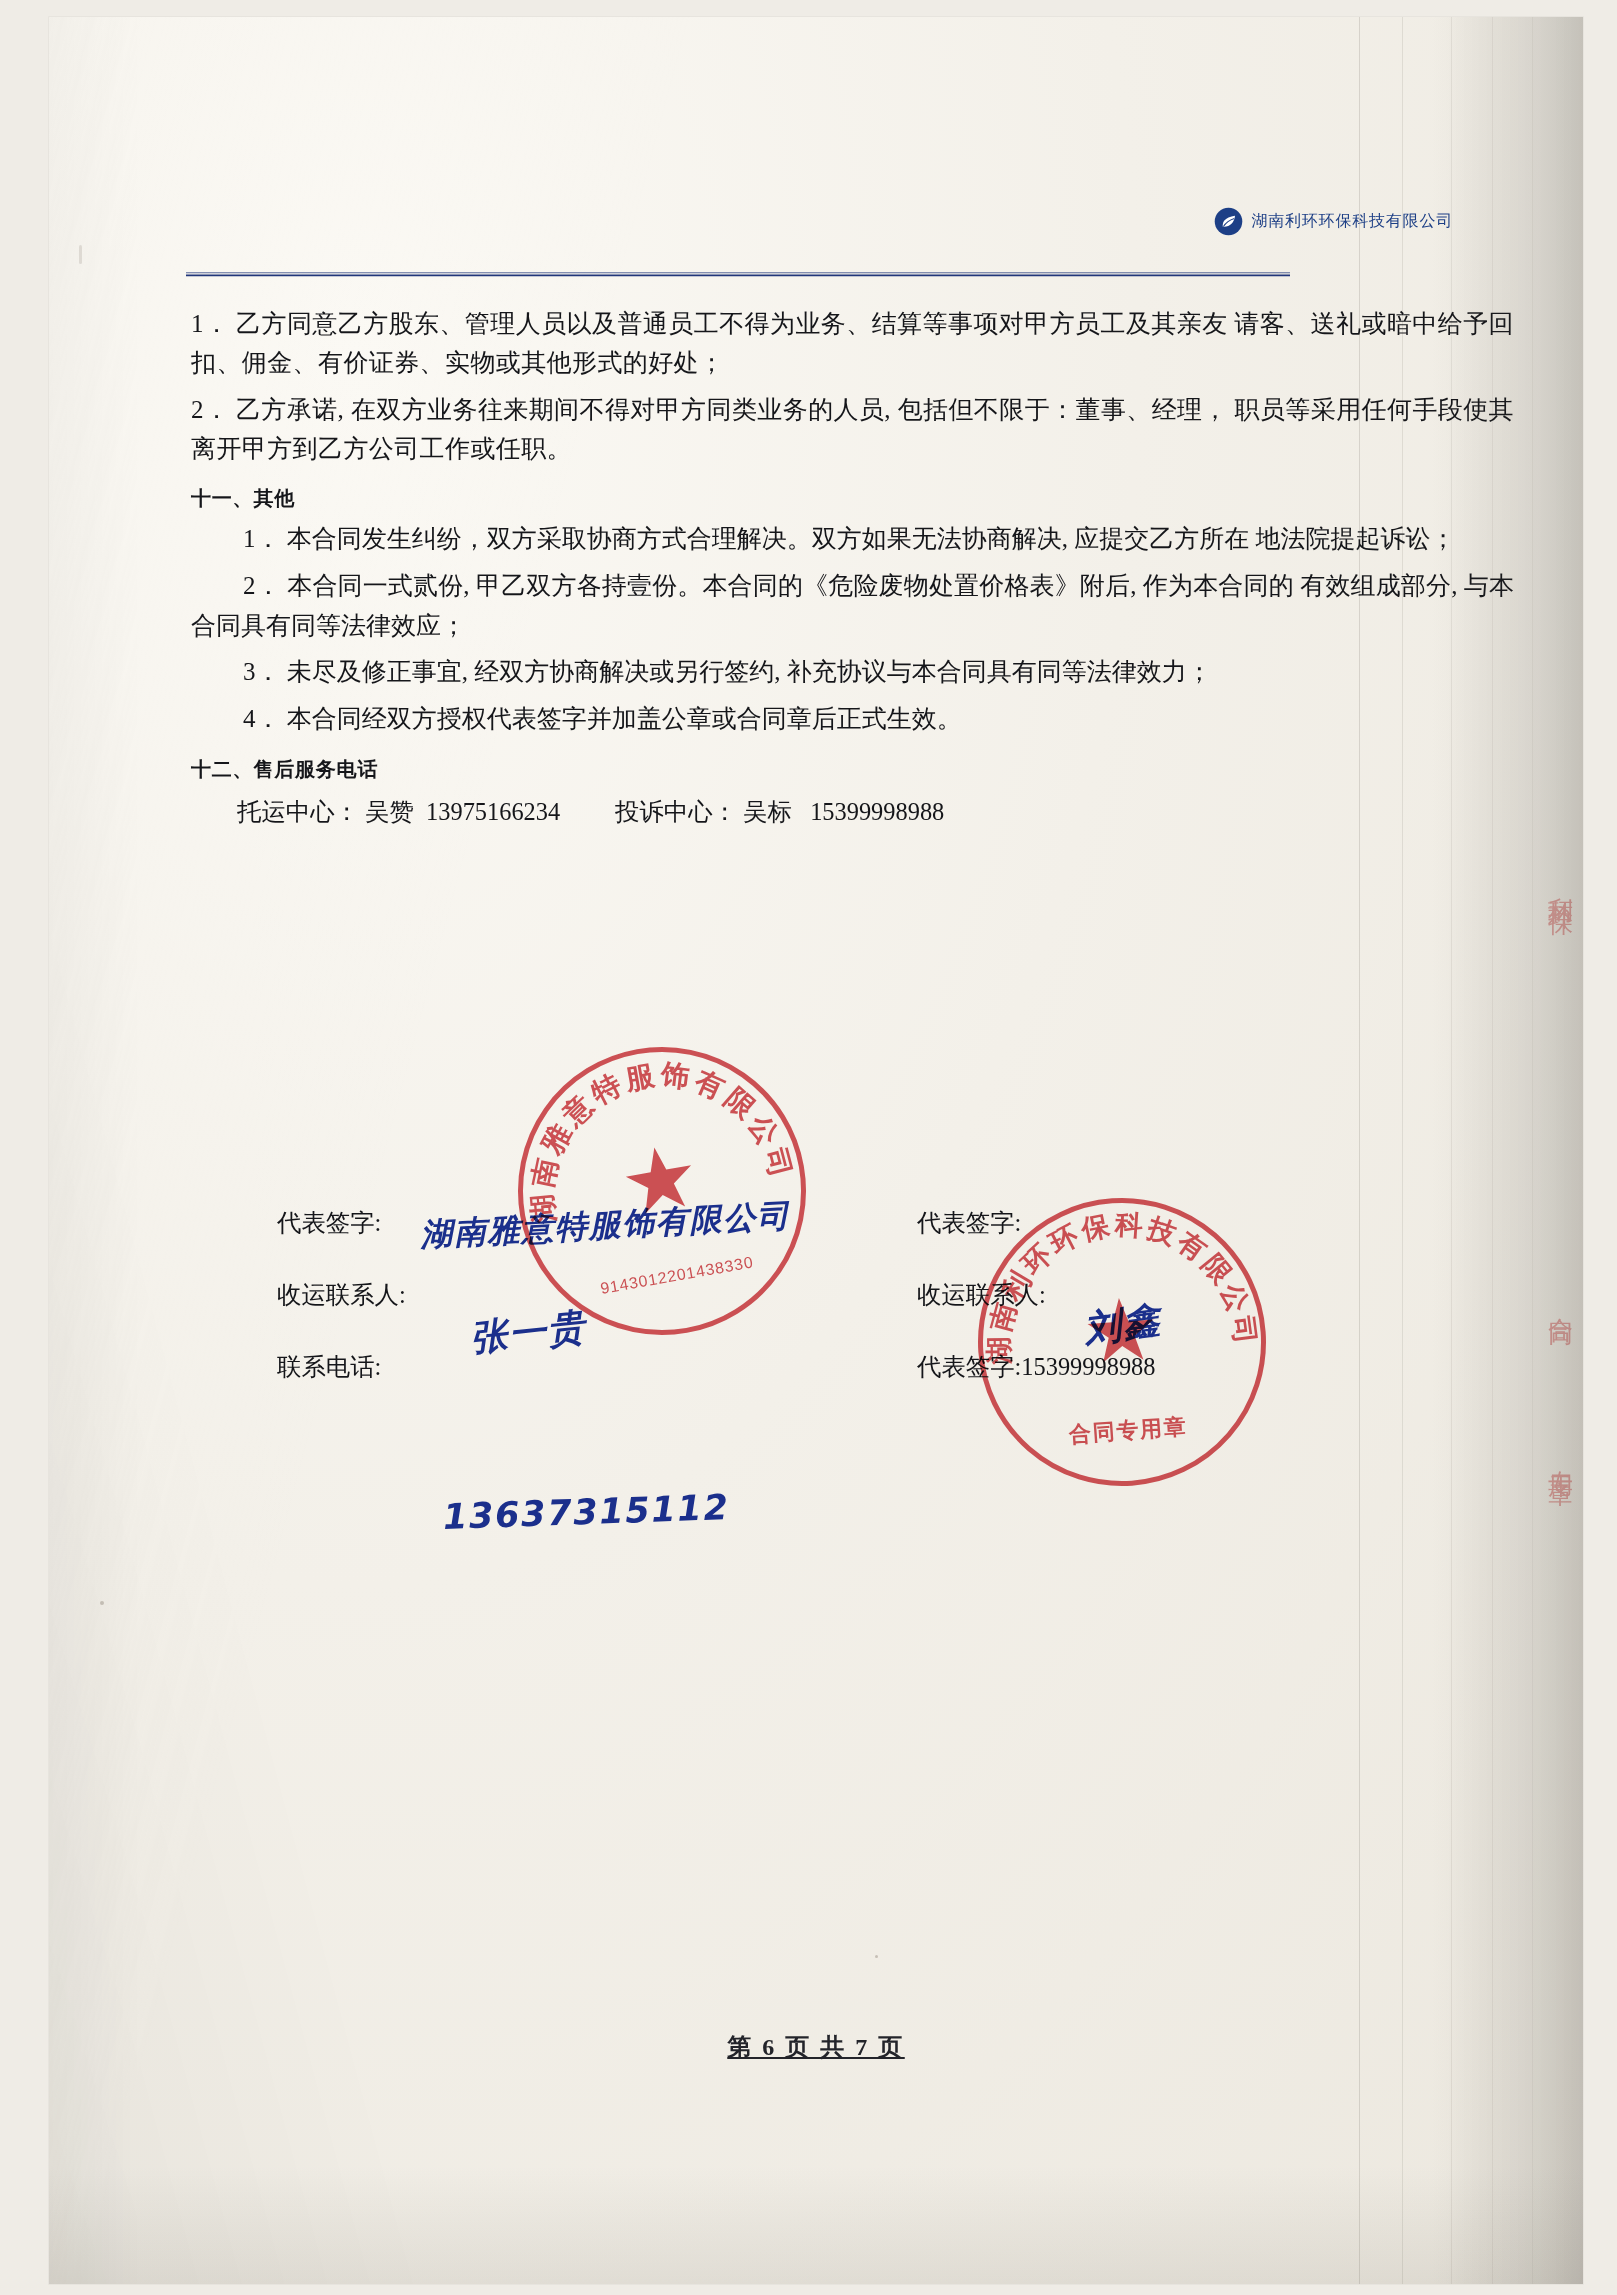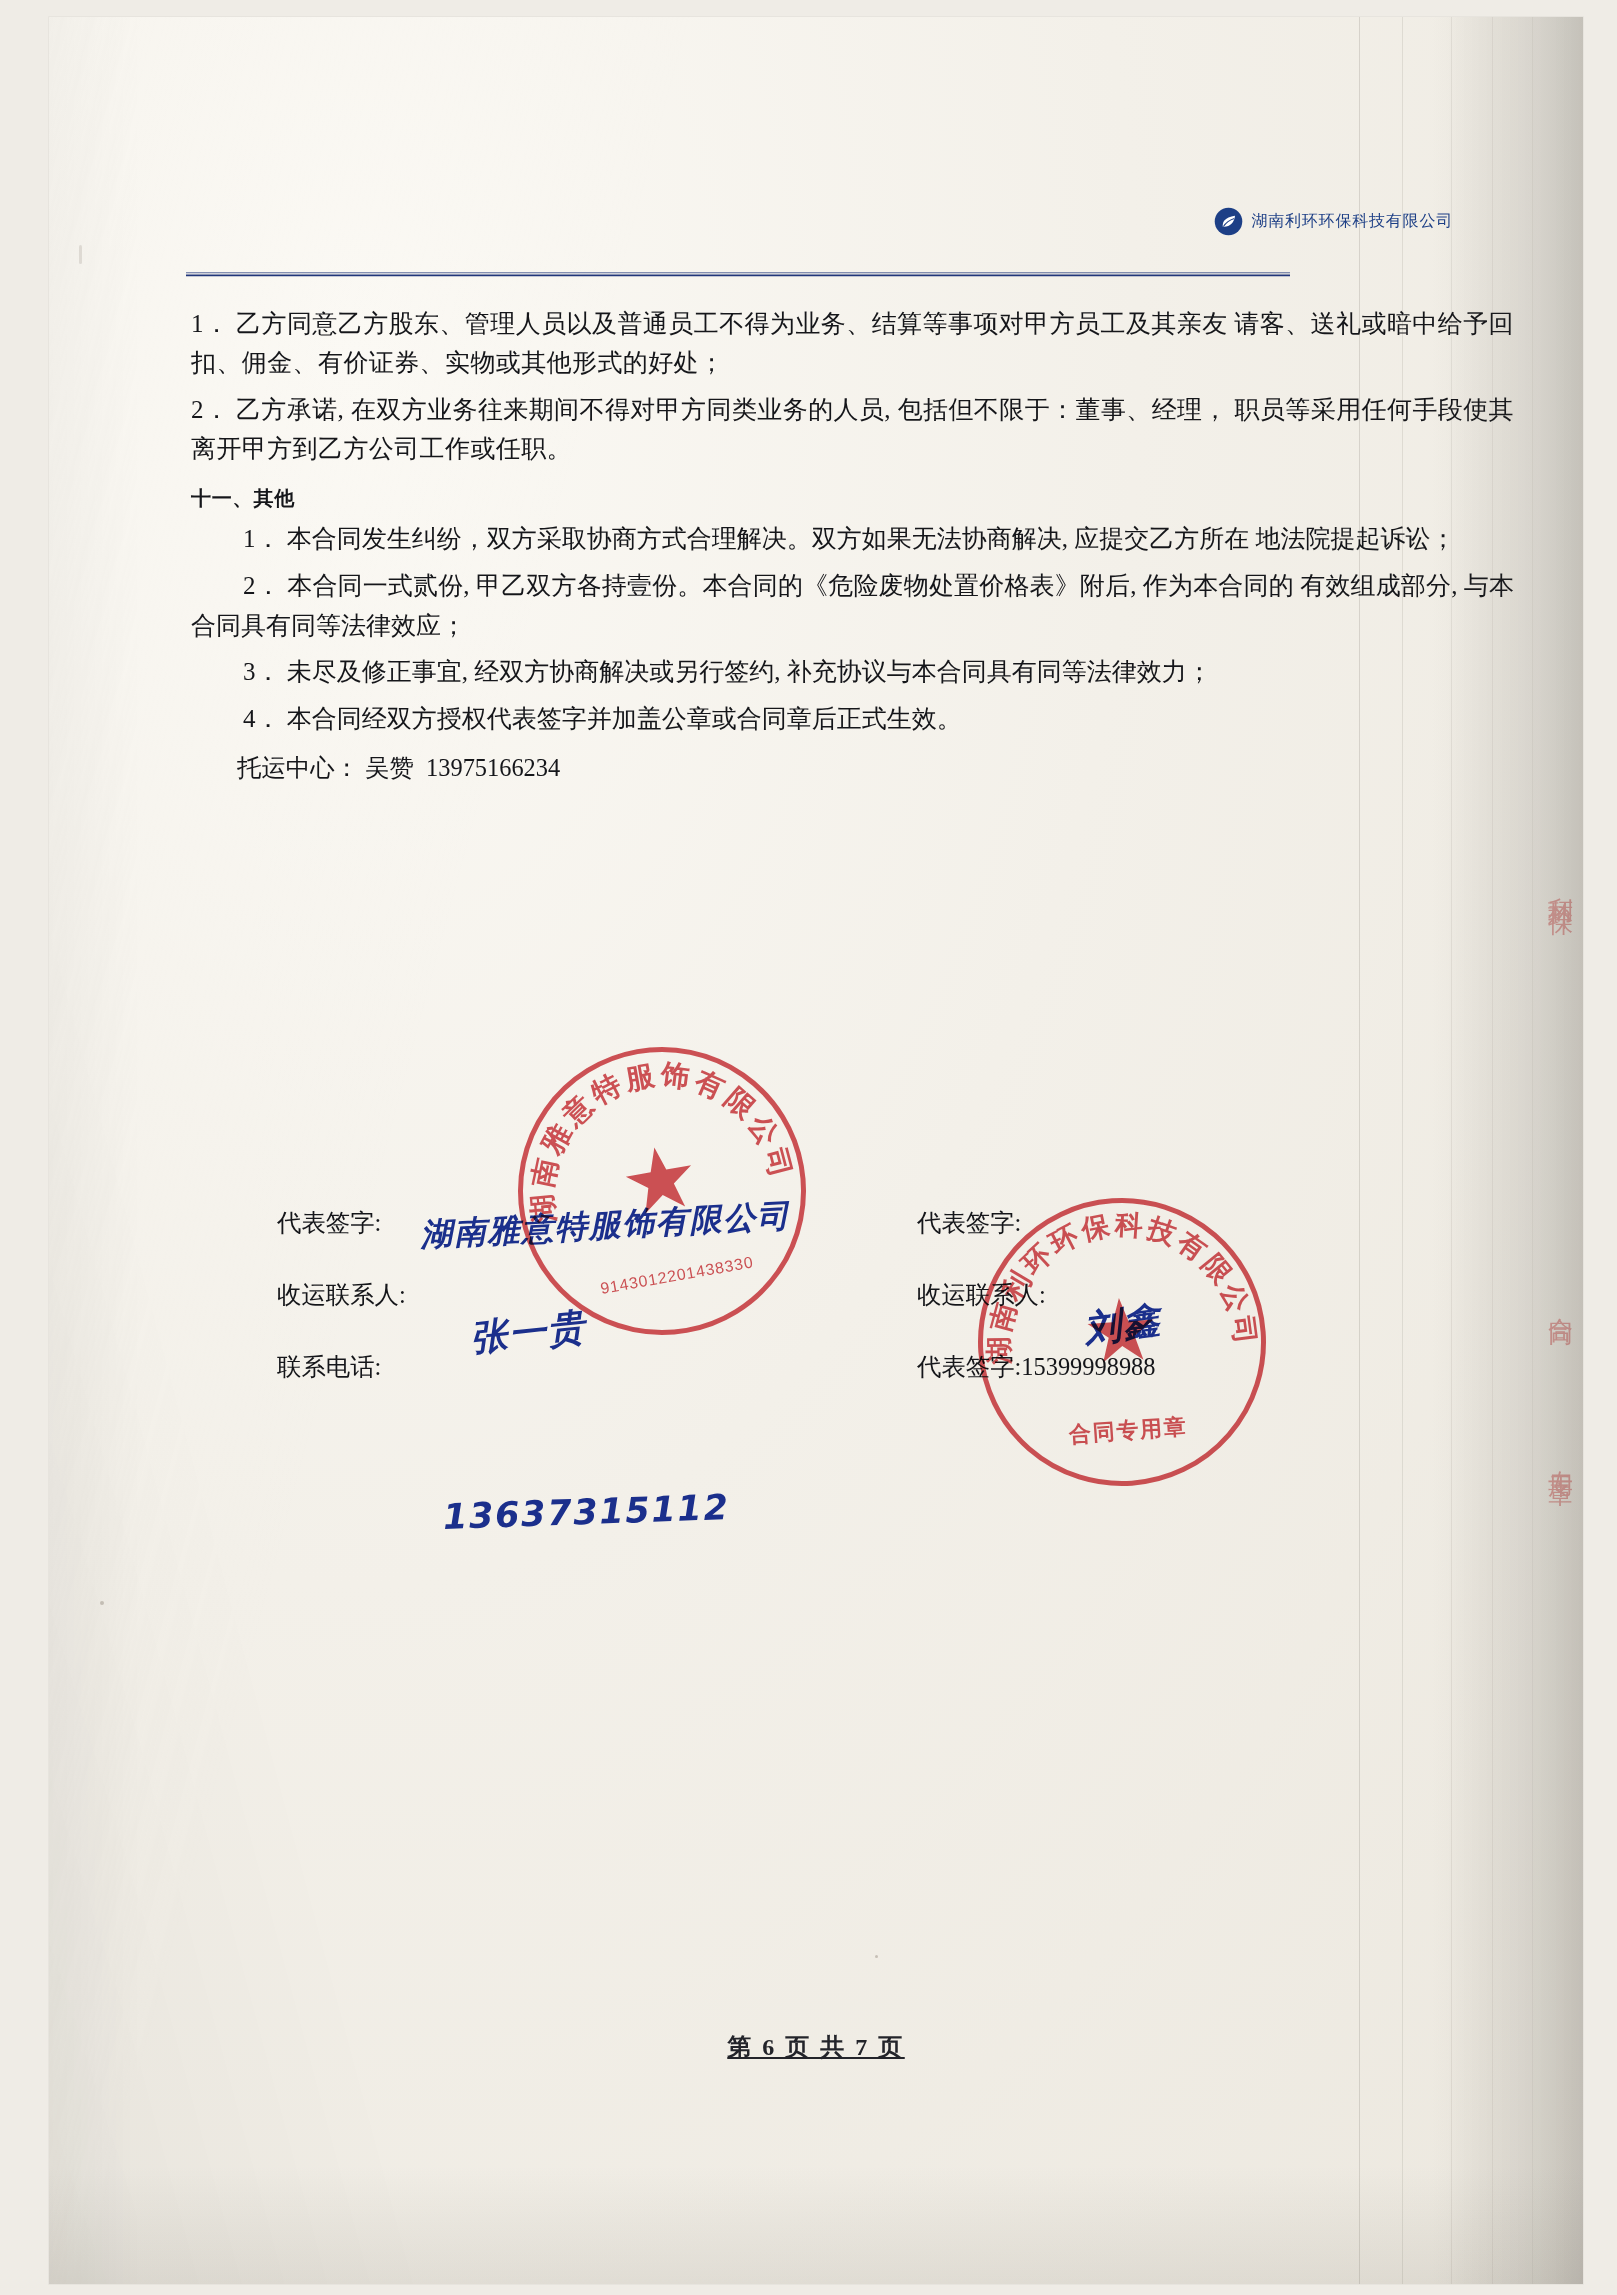--- a/index.html
+++ b/index.html
@@ -301,26 +301,32 @@
     <div class="content">
       <p class="p">1． 乙方同意乙方股东、管理人员以及普通员工不得为业务、结算等事项对甲方员工及其亲友 请客、送礼或暗中给予回扣、佣金、有价证券、实物或其他形式的好处；</p>
       <p class="p">2． 乙方承诺, 在双方业务往来期间不得对甲方同类业务的人员, 包括但不限于：董事、经理， 职员等采用任何手段使其离开甲方到乙方公司工作或任职。</p>
 
       <div class="sec-title">十一、其他</div>
       <p class="list-item">1． 本合同发生纠纷，双方采取协商方式合理解决。双方如果无法协商解决, 应提交乙方所在 地法院提起诉讼；</p>
       <p class="list-item">2． 本合同一式贰份, 甲乙双方各持壹份。本合同的《危险废物处置价格表》附后, 作为本合同的 有效组成部分, 与本合同具有同等法律效应；</p>
       <p class="list-item">3． 未尽及修正事宜, 经双方协商解决或另行签约, 补充协议与本合同具有同等法律效力；</p>
       <p class="list-item">4． 本合同经双方授权代表签字并加盖公章或合同章后正式生效。</p>
 
+      <div class="sec-title">十二、售后服务电话</div>
 
       <div class="hotline-row">
         <div class="c1">
           <span>托运中心：</span>
           <span>吴赞</span>
           &nbsp;<span>13975166234</span>
+        </div>
+        <div class="c2">
+          <span>投诉中心：</span>
+          <span>吴标</span>
+          &nbsp;&nbsp;<span>15399998988</span>
         </div>
       </div>
       <div class="hotline-row">
         <div class="c2"></div>
       </div>
     </div>
 
     <div class="sig-block">
       <div class="sig-row">
         <span class="sig-left">代表签字:</span>

